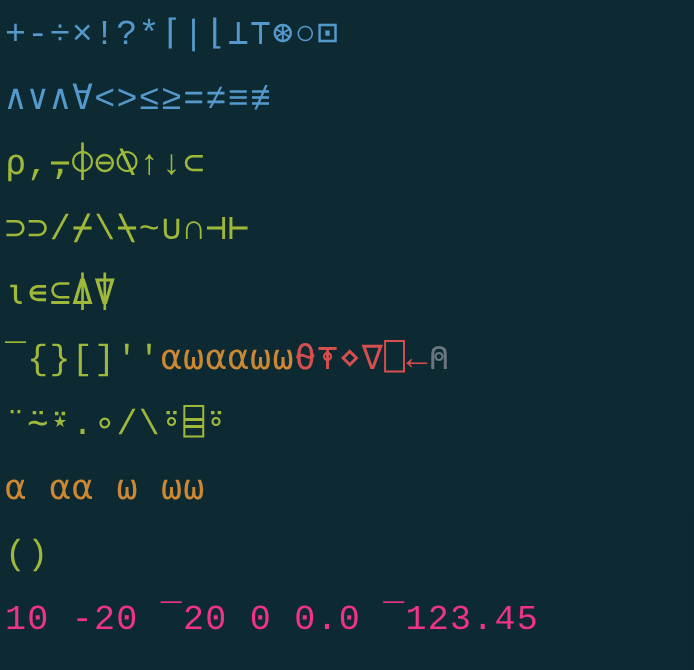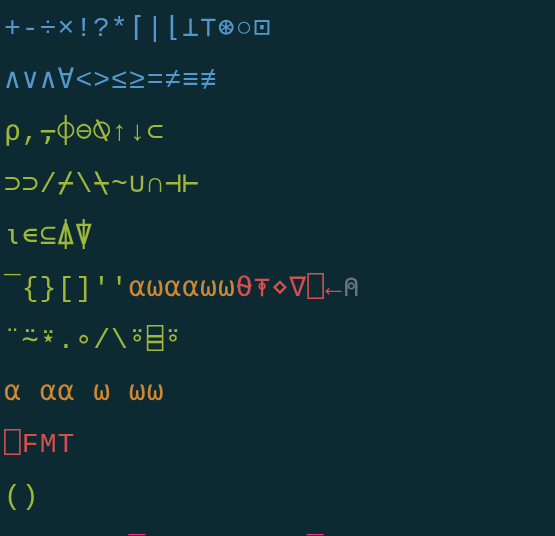--- a/index.html
+++ b/index.html
@@ -34,16 +34,15 @@
 
 <div id="content">
     <div class="line"><span class="blue">+-÷×!?*⌈|⌊⊥⊤⊛○⊡</span></div>
     <div class="line"><span class="blue">∧∨∧∀&lt;&gt;≤≥=≠≡≢</span></div>
     <div class="line"><span class="green">⍴,⍪⌽⊖⍉↑↓⊂</span></div>
     <div class="line"><span class="green">⊃⊃/⌿\⍀~∪∩⊣⊢</span></div>
     <div class="line"><span class="green">⍳∊⊆⍋⍒</span></div>
     <div class="line"><span class="green">¯{}[]''</span><span class="orange">⍺⍵⍺⍺⍵⍵</span><span class="red">⍬⍕⋄∇⎕←</span><span class="grey">⍝</span></div>
     <div class="line"><span class="green">¨⍨⍣.∘/\⍤⌸⍤</span></div>
     <div class="line"><span class="orange">⍺ ⍺⍺ ⍵ ⍵⍵</span></div>
-    <div class="line"><span class="red">⎕FMT</span></div>
     <div class="line"><span class="green">()</span></div>
     <div class="line"><span class="pink">10 -20 ¯20 0 0.0 ¯123.45</span></div>
   </div>
 
 </body></html>

